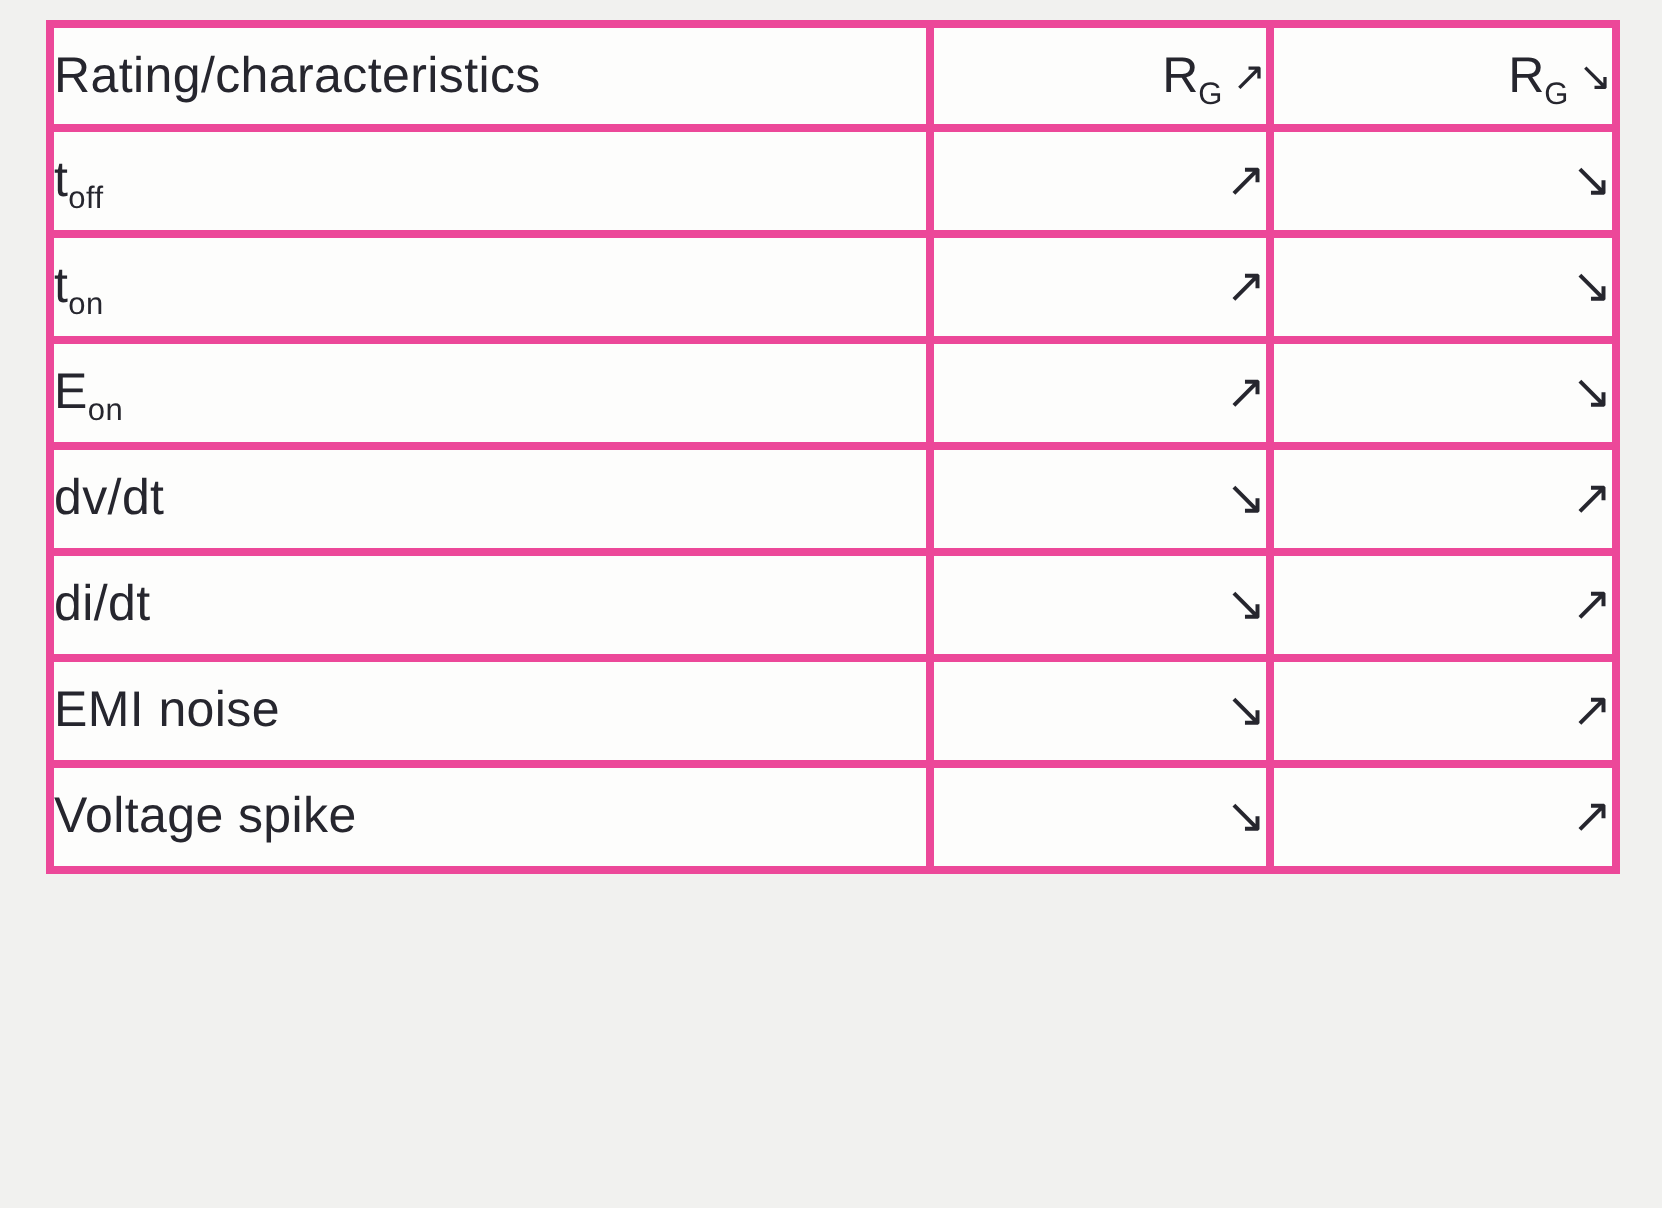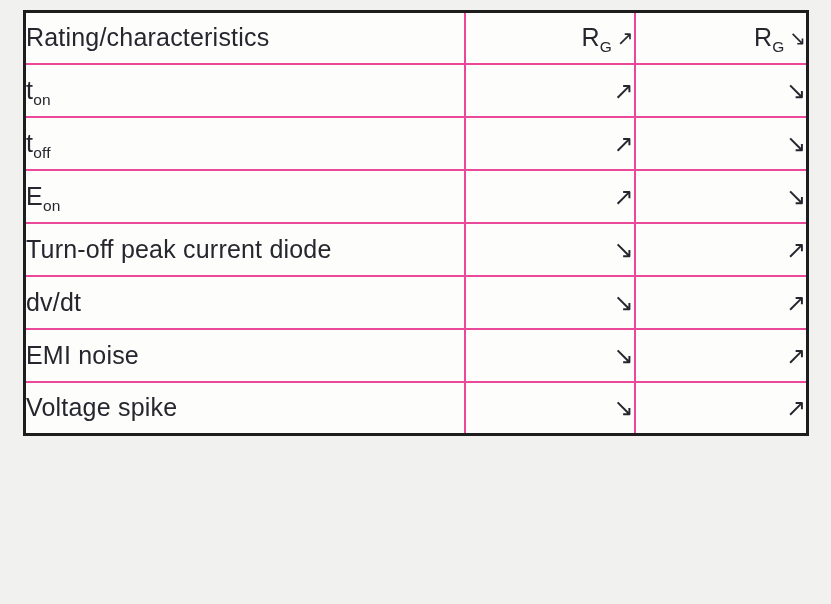--- a/index.html
+++ b/index.html
@@ -21,21 +21,21 @@
     position: absolute;
     left: 23px;
     top: 10px;
     border-collapse: collapse;
     table-layout: fixed;
     width: 783px;
     background: #fdfdfc;
     border: 3px solid #1d1d1d;
   }
   table.rg-table td, table.rg-table th {
-    border: 2px solid #ec4899;
+    border: 4px solid #ec4899;
     padding: 0;
     font-weight: normal;
     box-sizing: border-box;
   }
   col.c-label  { width: 440px; }
   col.c-up     { width: 170px; }
   col.c-down   { width: 173px; }
   tr.hdr  { height: 52px; }
   tr.row  { height: 53px; }
   td.label {
@@ -77,51 +77,51 @@
     </colgroup>
 
     <tbody>
         <tr class="hdr">
       <td class="label">Rating/characteristics</td>
       <td class="center"><span><span>R</span><sub>G</sub></span><span class="hdr-arrow">↗</span></td>
       <td class="center"><span><span>R</span><sub>G</sub></span><span class="hdr-arrow">↘</span></td>
     </tr>
 
     <tr class="row">
-      <td class="label"><span>t</span><sub>on</sub></td>
+      <td class="label"><span>t</span><sub>off</sub></td>
       <td class="center"><span class="cell-arrow">↗</span></td>
       <td class="center"><span class="cell-arrow">↘</span></td>
     </tr>
 
     <tr class="row">
-      <td class="label"><span>t</span><sub>off</sub></td>
+      <td class="label"><span>t</span><sub>on</sub></td>
       <td class="center"><span class="cell-arrow">↗</span></td>
       <td class="center"><span class="cell-arrow">↘</span></td>
     </tr>
 
     <tr class="row">
       <td class="label"><span>E</span><sub>on</sub></td>
       <td class="center"><span class="cell-arrow">↗</span></td>
       <td class="center"><span class="cell-arrow">↘</span></td>
     </tr>
 
 
 
-    <tr class="row">
-      <td class="label"><span>Turn-off peak current diode</span><sub></sub></td>
-      <td class="center"><span class="cell-arrow">↘</span></td>
-      <td class="center"><span class="cell-arrow">↗</span></td>
-    </tr>
 
     <tr class="row">
       <td class="label"><span>dv/dt</span><sub></sub></td>
       <td class="center"><span class="cell-arrow">↘</span></td>
       <td class="center"><span class="cell-arrow">↗</span></td>
     </tr>
 
+    <tr class="row">
+      <td class="label"><span>di/dt</span><sub></sub></td>
+      <td class="center"><span class="cell-arrow">↘</span></td>
+      <td class="center"><span class="cell-arrow">↗</span></td>
+    </tr>
 
     <tr class="row">
       <td class="label"><span>EMI noise</span><sub></sub></td>
       <td class="center"><span class="cell-arrow">↘</span></td>
       <td class="center"><span class="cell-arrow">↗</span></td>
     </tr>
 
     <tr class="row">
       <td class="label"><span>Voltage spike</span><sub></sub></td>
       <td class="center"><span class="cell-arrow">↘</span></td>

